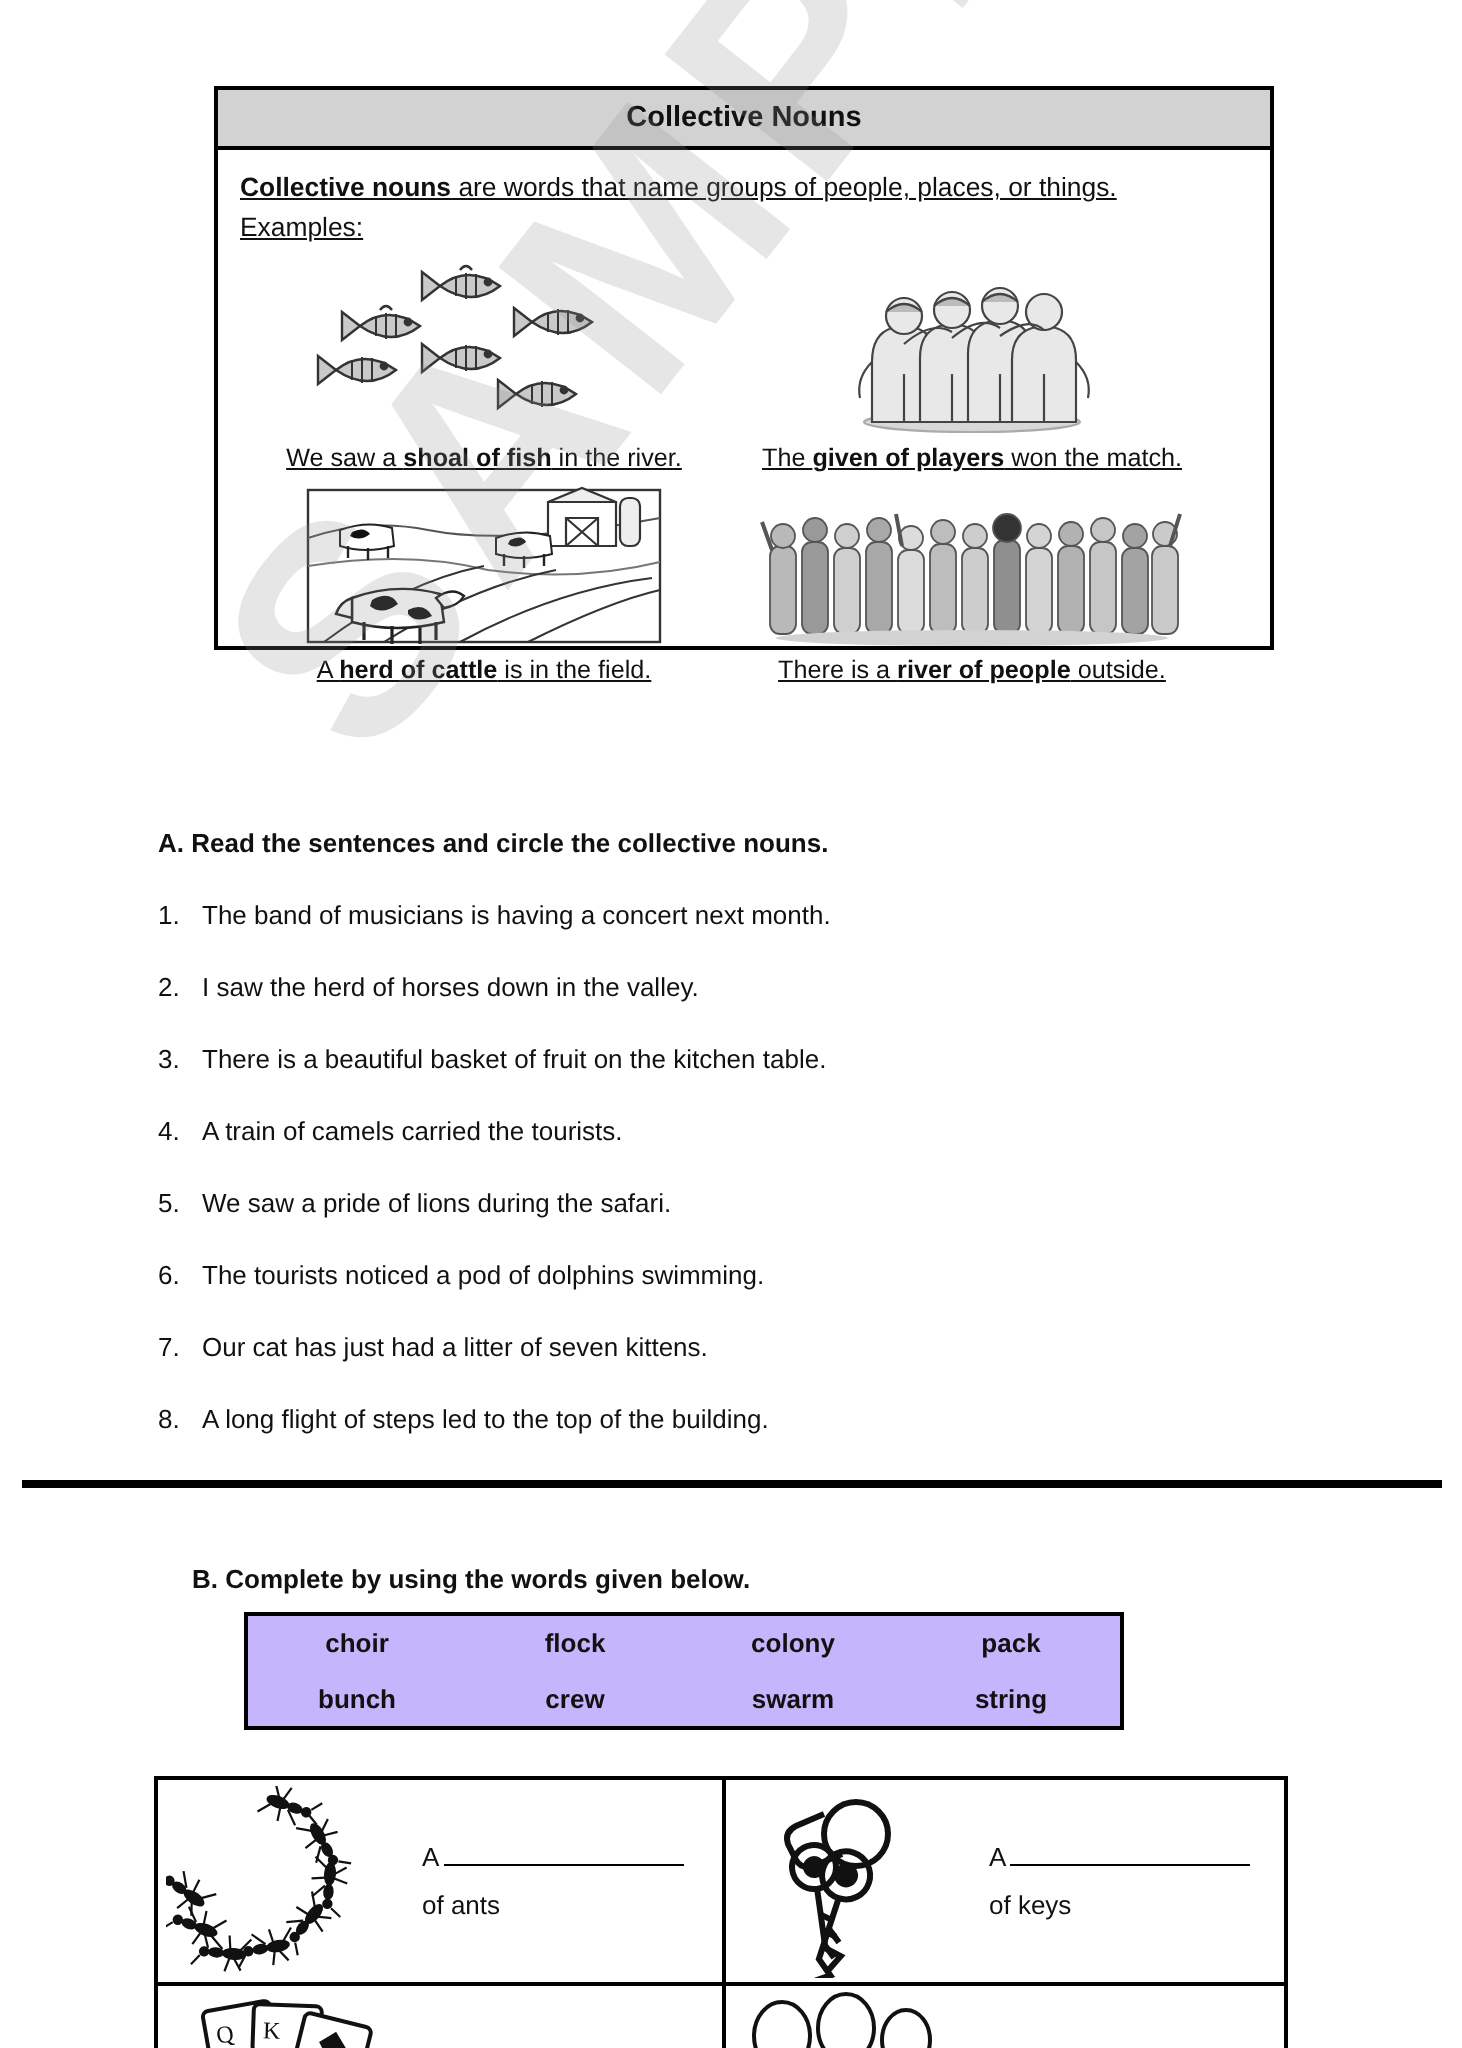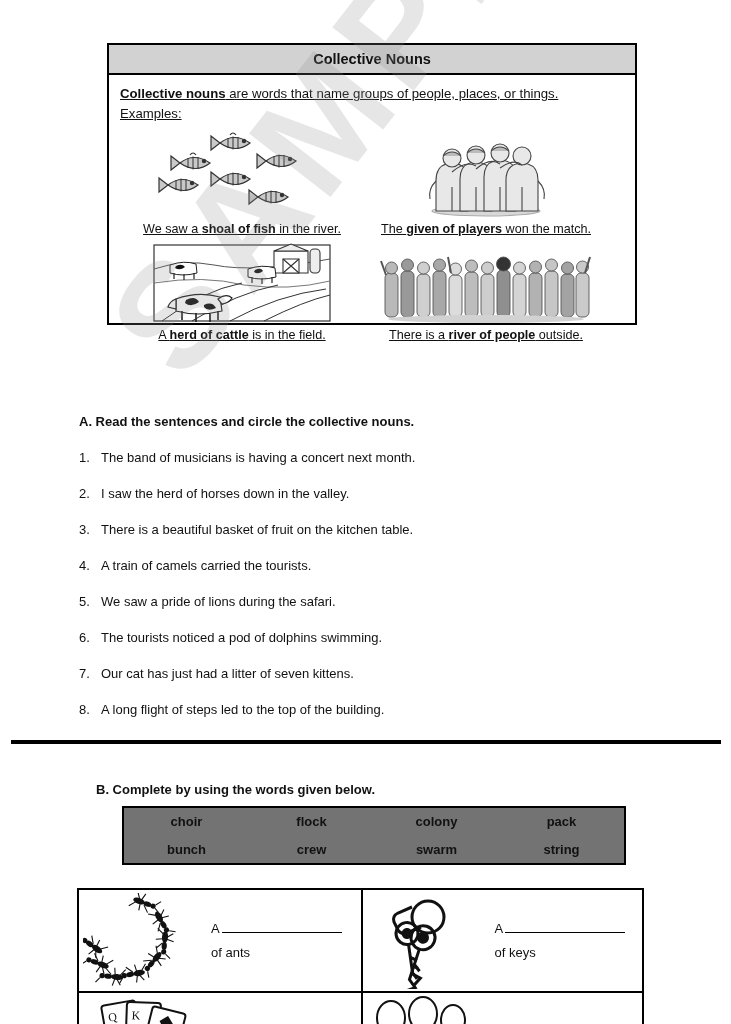--- a/index.html
+++ b/index.html
@@ -91,23 +91,23 @@
   }
 
   
   #part-b-title {
     position:absolute; left:96px; top:782px;
     font-size:13px; font-weight:bold;
   }
   #word-bank {
     position:absolute;
     left:122px; top:806px;
-    width:504px; height:59px;
+    width:440px; height:59px;
     border:2px solid #000;
-    background:#737373;
+    background:#c4b5fd;
     display:grid;
     grid-template-columns:repeat(4,1fr);
     grid-template-rows:1fr 1fr;
     align-items:center;
   }
   .bank-word {
     text-align:center;
     font-size:13px;
     font-weight:bold;
   }

